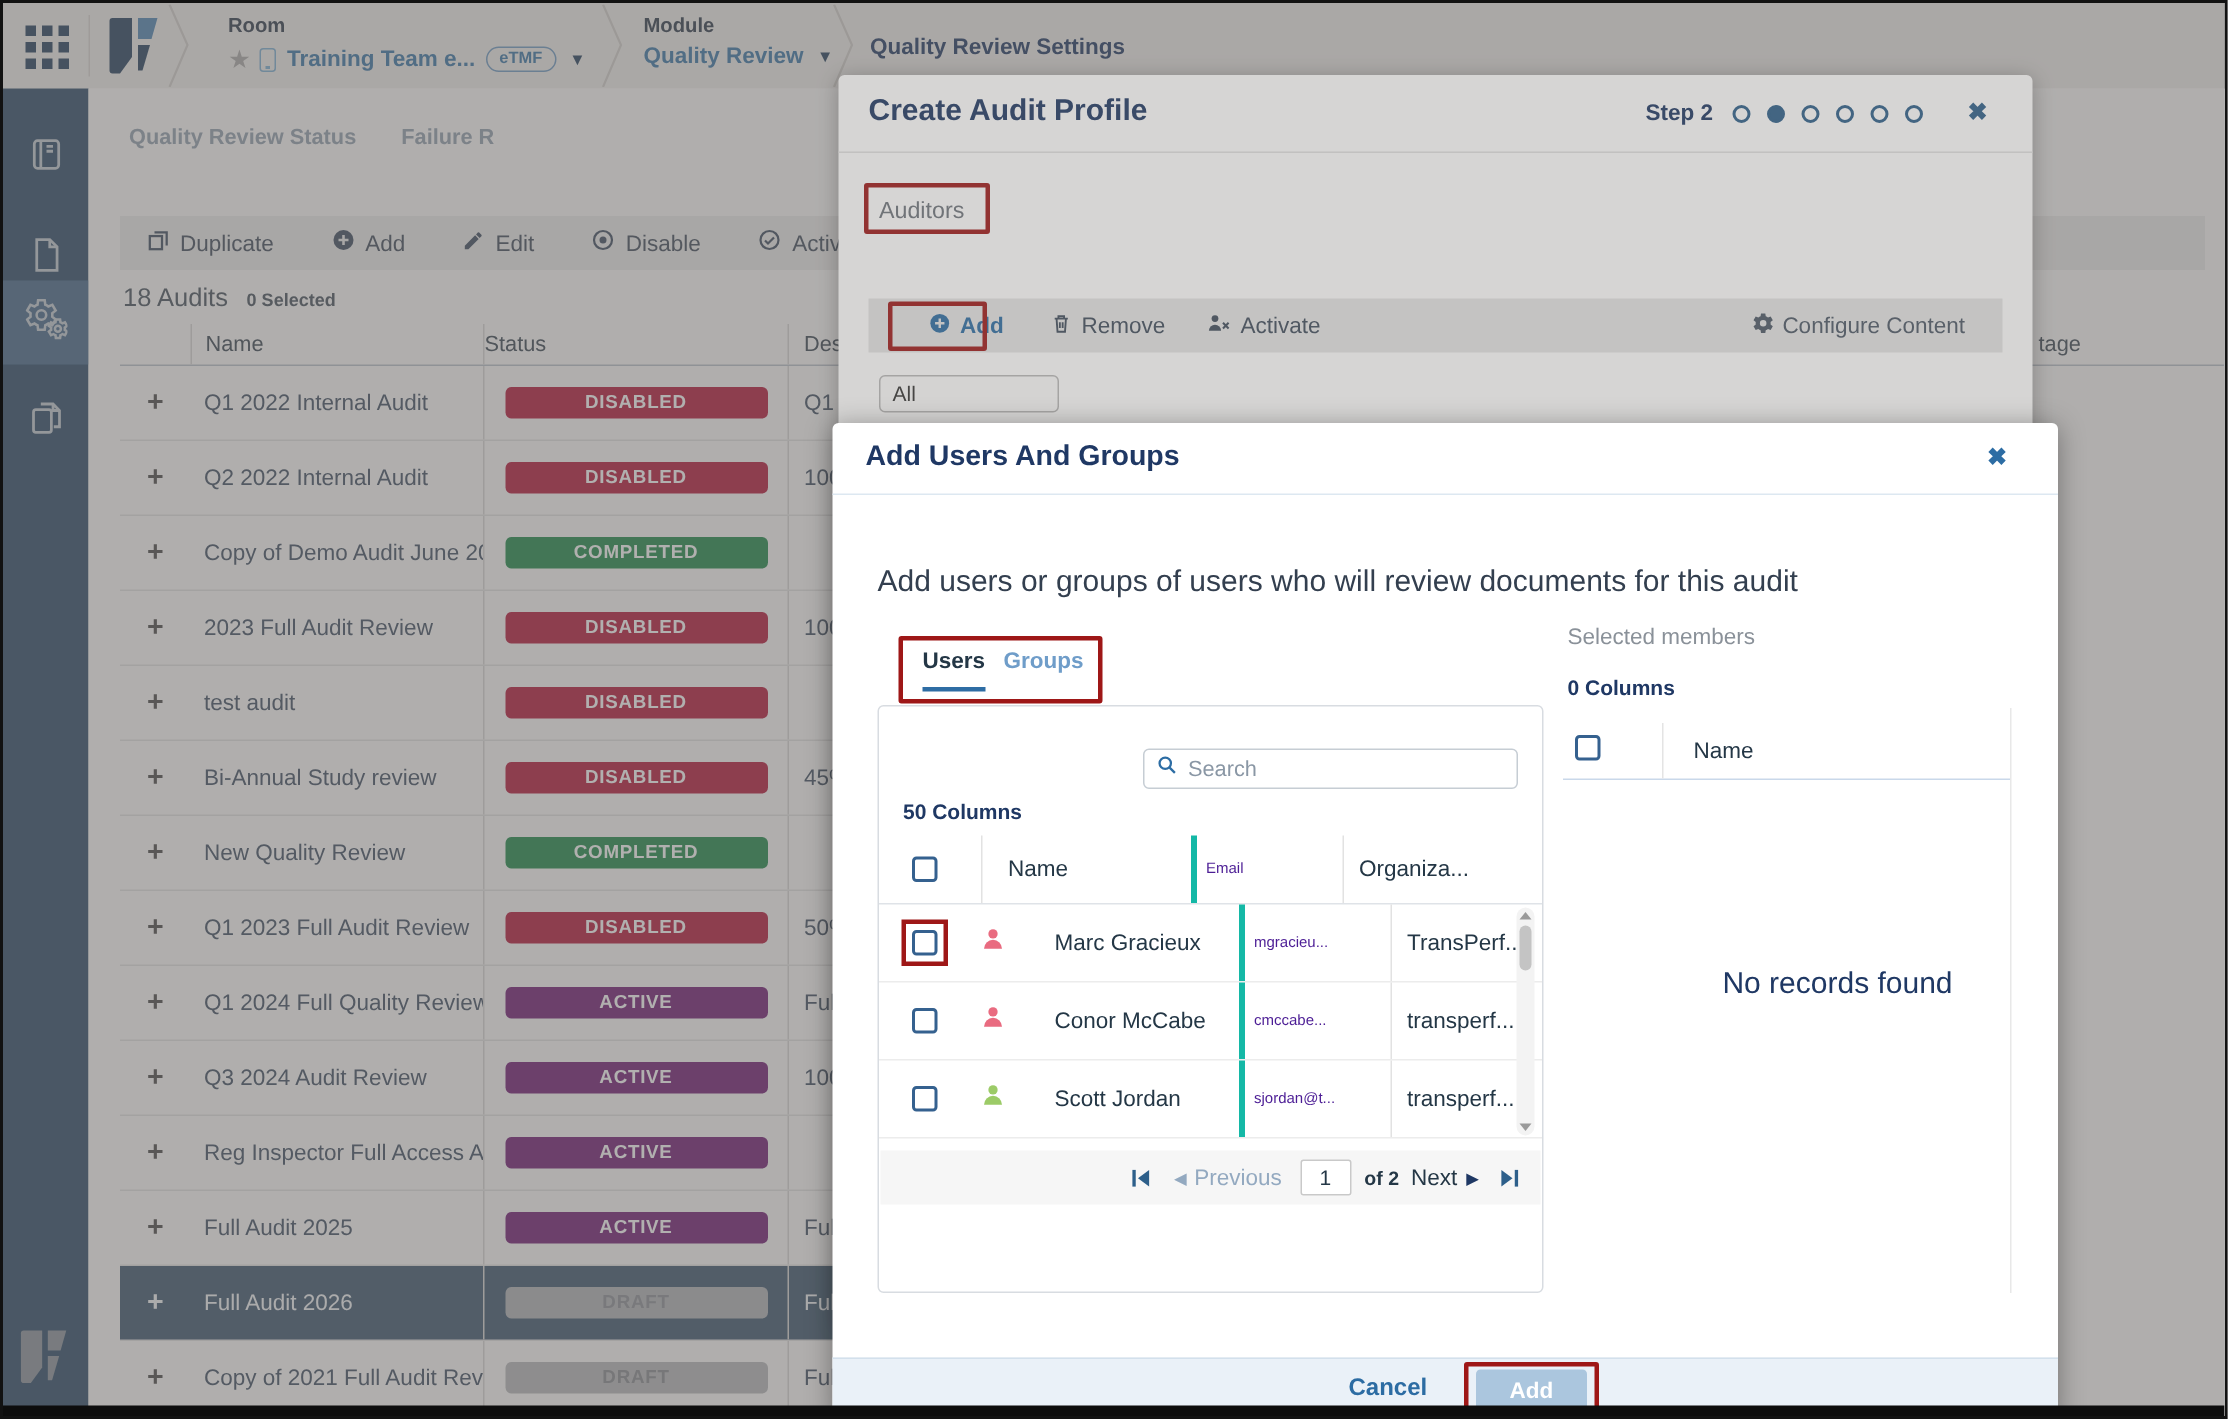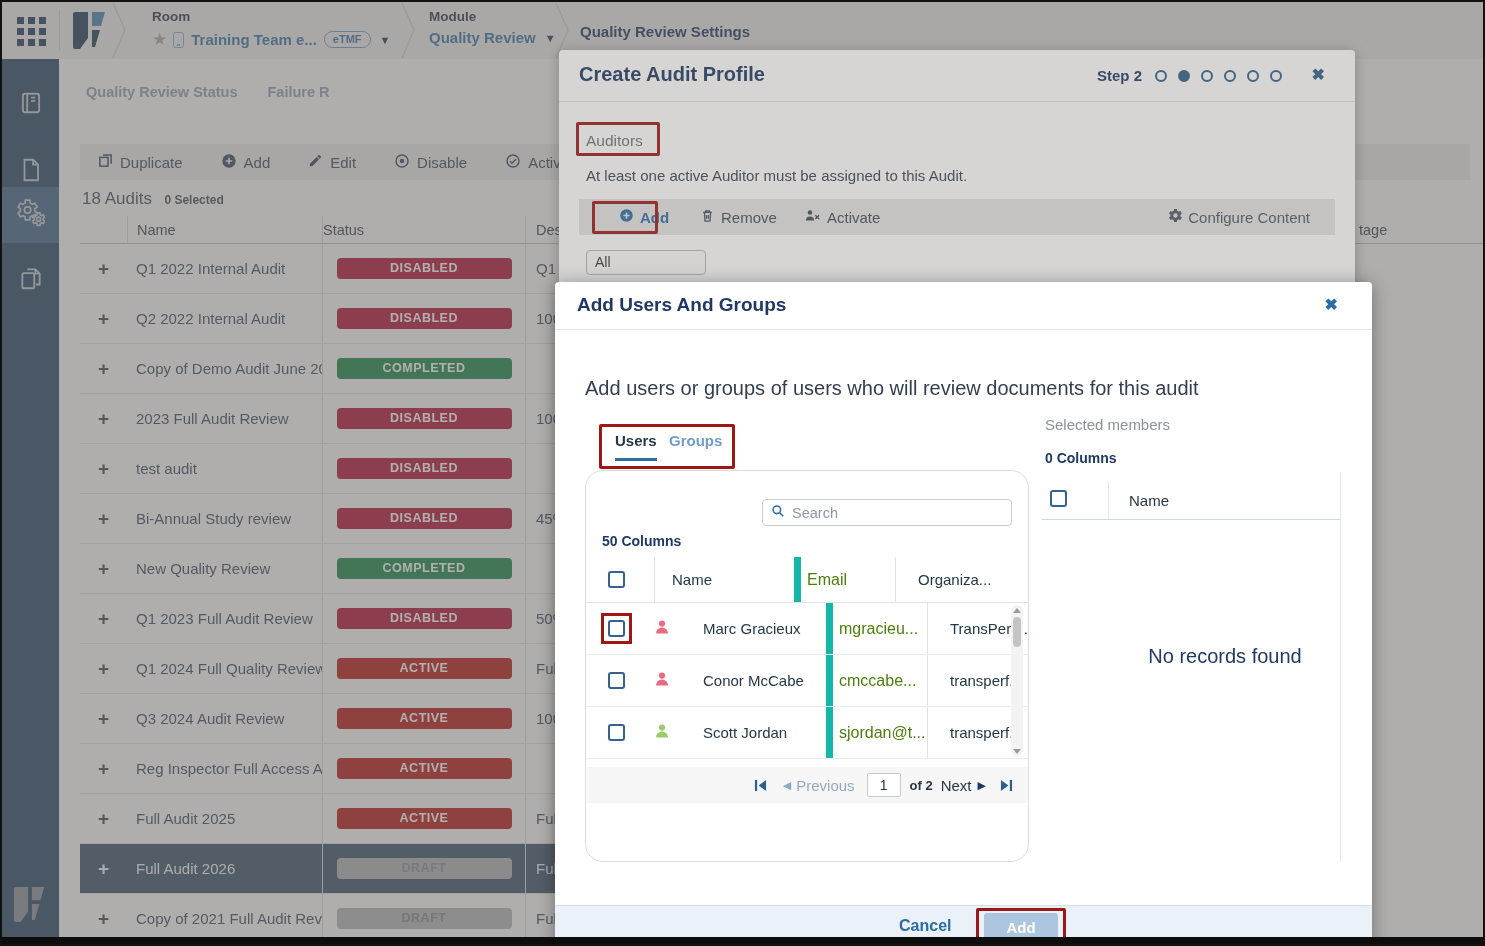--- a/index.html
+++ b/index.html
@@ -57,21 +57,21 @@
   .bl { border-left:1px solid #d7d7d7; align-self:stretch; display:flex; align-items:center; }
   .audit-row { display:flex; height:50px; align-items:center; border-bottom:1px solid #e3e3e3; background:#fcfcfc; }
   .audit-row .expand { width:47px; flex:none; text-align:center; color:#4a4a4a; font-size:19px; font-weight:600; cursor:pointer; }
   .audit-row .a-name { width:195px; flex:none; padding-left:9px; font-size:15px; color:#3f4f63; white-space:nowrap; overflow:hidden; }
   .audit-row .a-status { width:203px; flex:none; align-self:stretch; display:flex; align-items:center; justify-content:center; }
   .audit-row .a-desc { flex:1; padding-left:10px; font-size:15px; color:#3f4f63; white-space:nowrap; overflow:hidden; }
   .badge { width:175px; text-align:center; padding:3px 0 4px; border-radius:4px; font-size:12.5px; font-weight:700;
            letter-spacing:.5px; color:#fff; }
   .badge.disabled { background:#b5173a; }
   .badge.completed { background:#1e8a4a; }
-  .badge.active { background:#b91c1c; }
+  .badge.active { background:#701a75; }
   .badge.draft { background:#b7b9bc; color:#878b91; }
   .audit-row.selected { background:#3c566f; }
   .audit-row.selected .a-name, .audit-row.selected .a-desc, .audit-row.selected .expand { color:#f2f5f8; }
   .audit-row.selected .badge.draft { background:#b0b4b9; color:#8b9097; }
   .pct-frag { position:absolute; left:1300px; top:163px; font-size:14.5px; color:#3a4754; }
   .pct-line { position:absolute; left:1283px; top:184px; width:145px; height:1px; background:#b9c2cc; }
 
   
   .overlay { position:absolute; inset:0; }
   .o1 { background:rgba(82,80,78,.30); z-index:10; }
@@ -107,34 +107,34 @@
   .users-modal { position:absolute; left:553px; top:280px; width:817px; height:666px; background:#fff;
                  border-radius:4px 4px 0 0; box-shadow:0 2px 18px rgba(0,0,0,.35); z-index:40; }
   .um-header { position:relative; height:48px; border-bottom:1px solid #dde8f1; }
   .um-title { position:absolute; left:22px; top:12px; font-size:19px; font-weight:700; color:#1f3864; }
   .um-close { right:34px; top:13px; color:#2d6da4; }
   .um-intro { position:absolute; left:30px; top:95px; font-size:20px; color:#333f4f; }
   .um-tabs-ann { left:44px; top:142px; width:136px; height:45px; }
   .um-tab-users { position:absolute; left:60px; top:150px; font-size:15px; font-weight:700; color:#243746;
                   padding-bottom:9px; border-bottom:3px solid #2e6da4; cursor:pointer; }
   .um-tab-groups { position:absolute; left:114px; top:150px; font-size:15px; font-weight:600; color:#6f9dc9; cursor:pointer;text-align:center; }
-  .um-panel { position:absolute; left:30px; top:188px; width:444px; height:392px; border:1px solid #d8dce1; border-radius:18px; }
+  .um-panel { position:absolute; left:30px; top:188px; width:444px; height:392px; border:1px solid #d8dce1; border-radius:4px; }
   .um-search { position:absolute; right:16px; top:28px; width:250px; height:27px; border:1px solid #c6cdd4;
                border-radius:4px; display:flex; align-items:center; padding:0 8px; background:#fff; }
   .um-search input { border:none; outline:none; flex:1; font-size:14.5px; color:#333; margin-left:7px;
                      font-family:"Liberation Sans", sans-serif; background:transparent; }
   .um-search input::placeholder { color:#8a97a5; }
   .um-cols { position:absolute; left:16px; top:62px; font-size:14px; font-weight:700; color:#1f3864; }
   .u-hrow { position:absolute; left:0; top:86px; width:442px; height:46px; display:flex; align-items:center;
             border-bottom:1px solid #dfe3e8; }
   .uc-check { width:68px; flex:none; display:flex; align-items:center; padding-left:22px; align-self:stretch; }
   .uc-icon  { width:32px; flex:none; }
   .uc-name  { width:123px; flex:none; font-size:15px; color:#243746; }
-  .uc-email { width:101px; flex:none; padding-left:6px; font-size:16px; color:#4d7c0f; align-self:stretch; display:flex; align-items:center; border-left:7px solid #14b8a6; }
-  .uc-org   { width:99px; flex:none; padding-left:22px; font-size:15px; color:#243746; align-self:stretch; display:flex; align-items:center; border-left:1px solid #e2e2e2; }
+  .uc-email { width:101px; flex:none; padding-left:6px; font-size:10px; color:#4c1d95; align-self:stretch; display:flex; align-items:center; border-left:4px solid #14b8a6; }
+  .uc-org   { width:99px; flex:none; padding-left:10px; font-size:15px; color:#243746; align-self:stretch; display:flex; align-items:center; border-left:1px solid #e2e2e2; }
   .u-hrow .uc-name { border-left:1px solid #e2e2e2; align-self:stretch; display:flex; align-items:center; padding-left:17px; width:140px; }
   .u-hrow .uc-check { border-right:0; }
   .u-rows { position:absolute; left:0; top:132px; width:442px; }
   .u-row { display:flex; align-items:center; height:52px; border-bottom:1px solid #ececec; }
   .u-row .uc-name { padding-left:17px; width:140px; }
   .cb { width:17px; height:17px; border:2px solid #35618f; border-radius:3px; background:#fff; cursor:pointer; }
   .cb-wrap { position:relative; display:inline-flex; }
   .cb-wrap.ring { outline:3px solid #9e1717; outline-offset:4px; }
   .person { display:inline-flex; }
   .u-scroll { position:absolute; right:5px; top:134px; width:12px; height:152px; background:#f3f3f3; border-radius:6px; }
@@ -459,21 +459,20 @@
             <span class="dot open"></span>
             <span class="dot open"></span>
             <span class="dot open"></span>
             <span class="dot open"></span>
           </span>
       </div>
       <div class="modal-close cm-close">✖</div>
     </div>
     <div class="ann" style="left:17px;top:72px;width:84px;height:34px"></div>
     <div class="cm-section">Auditors</div>
-    <div class="cm-hint">At least one active Auditor must be assigned to this Audit.</div>
     <div class="cm-toolbar">
       <div class="cm-tool cm-add">
         <span><svg width="15" height="15" viewBox="0 0 24 24">
               <circle cx="12" cy="12" r="10" fill="#2c6ca3"></circle>
               <path d="M12 7 v10 M7 12 h10" stroke="#e6e6e6" stroke-width="2.6"></path>
             </svg></span>
         <span>Add</span>
       </div>
       <div class="cm-tool cm-remove">
         <span><svg width="15" height="15" viewBox="0 0 24 24" fill="none" stroke="#3f4c5c" stroke-width="2">

